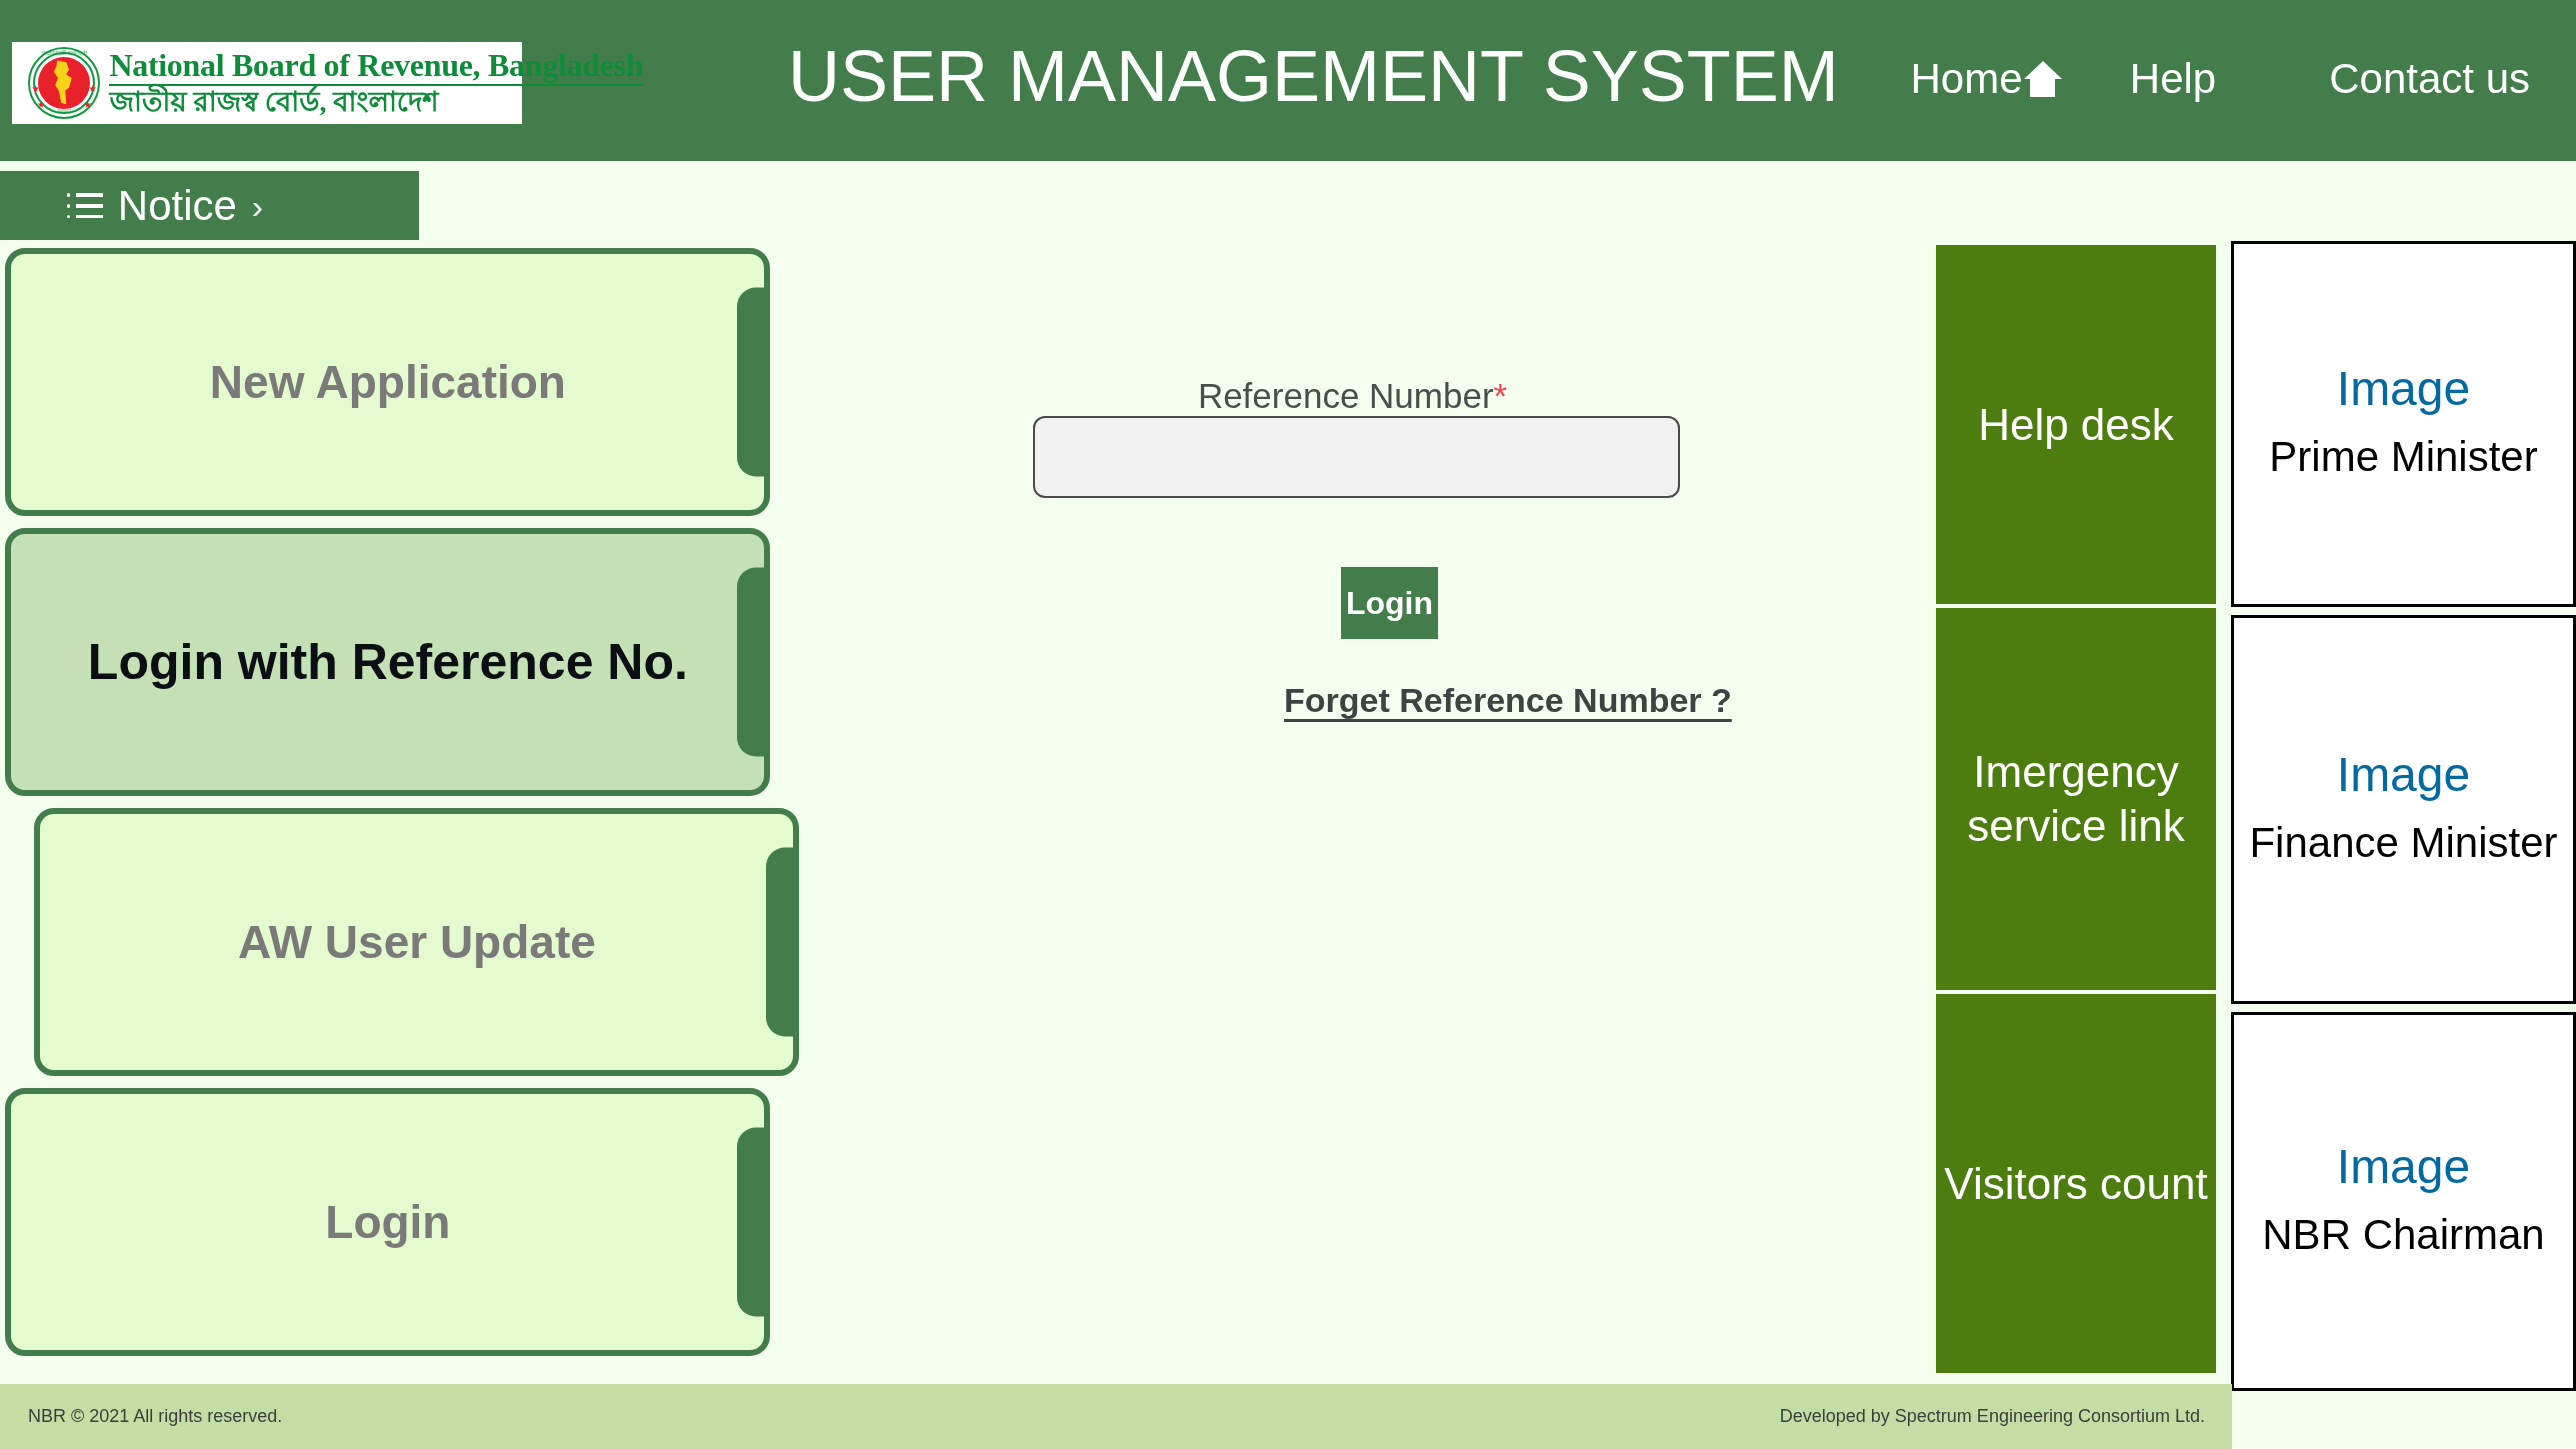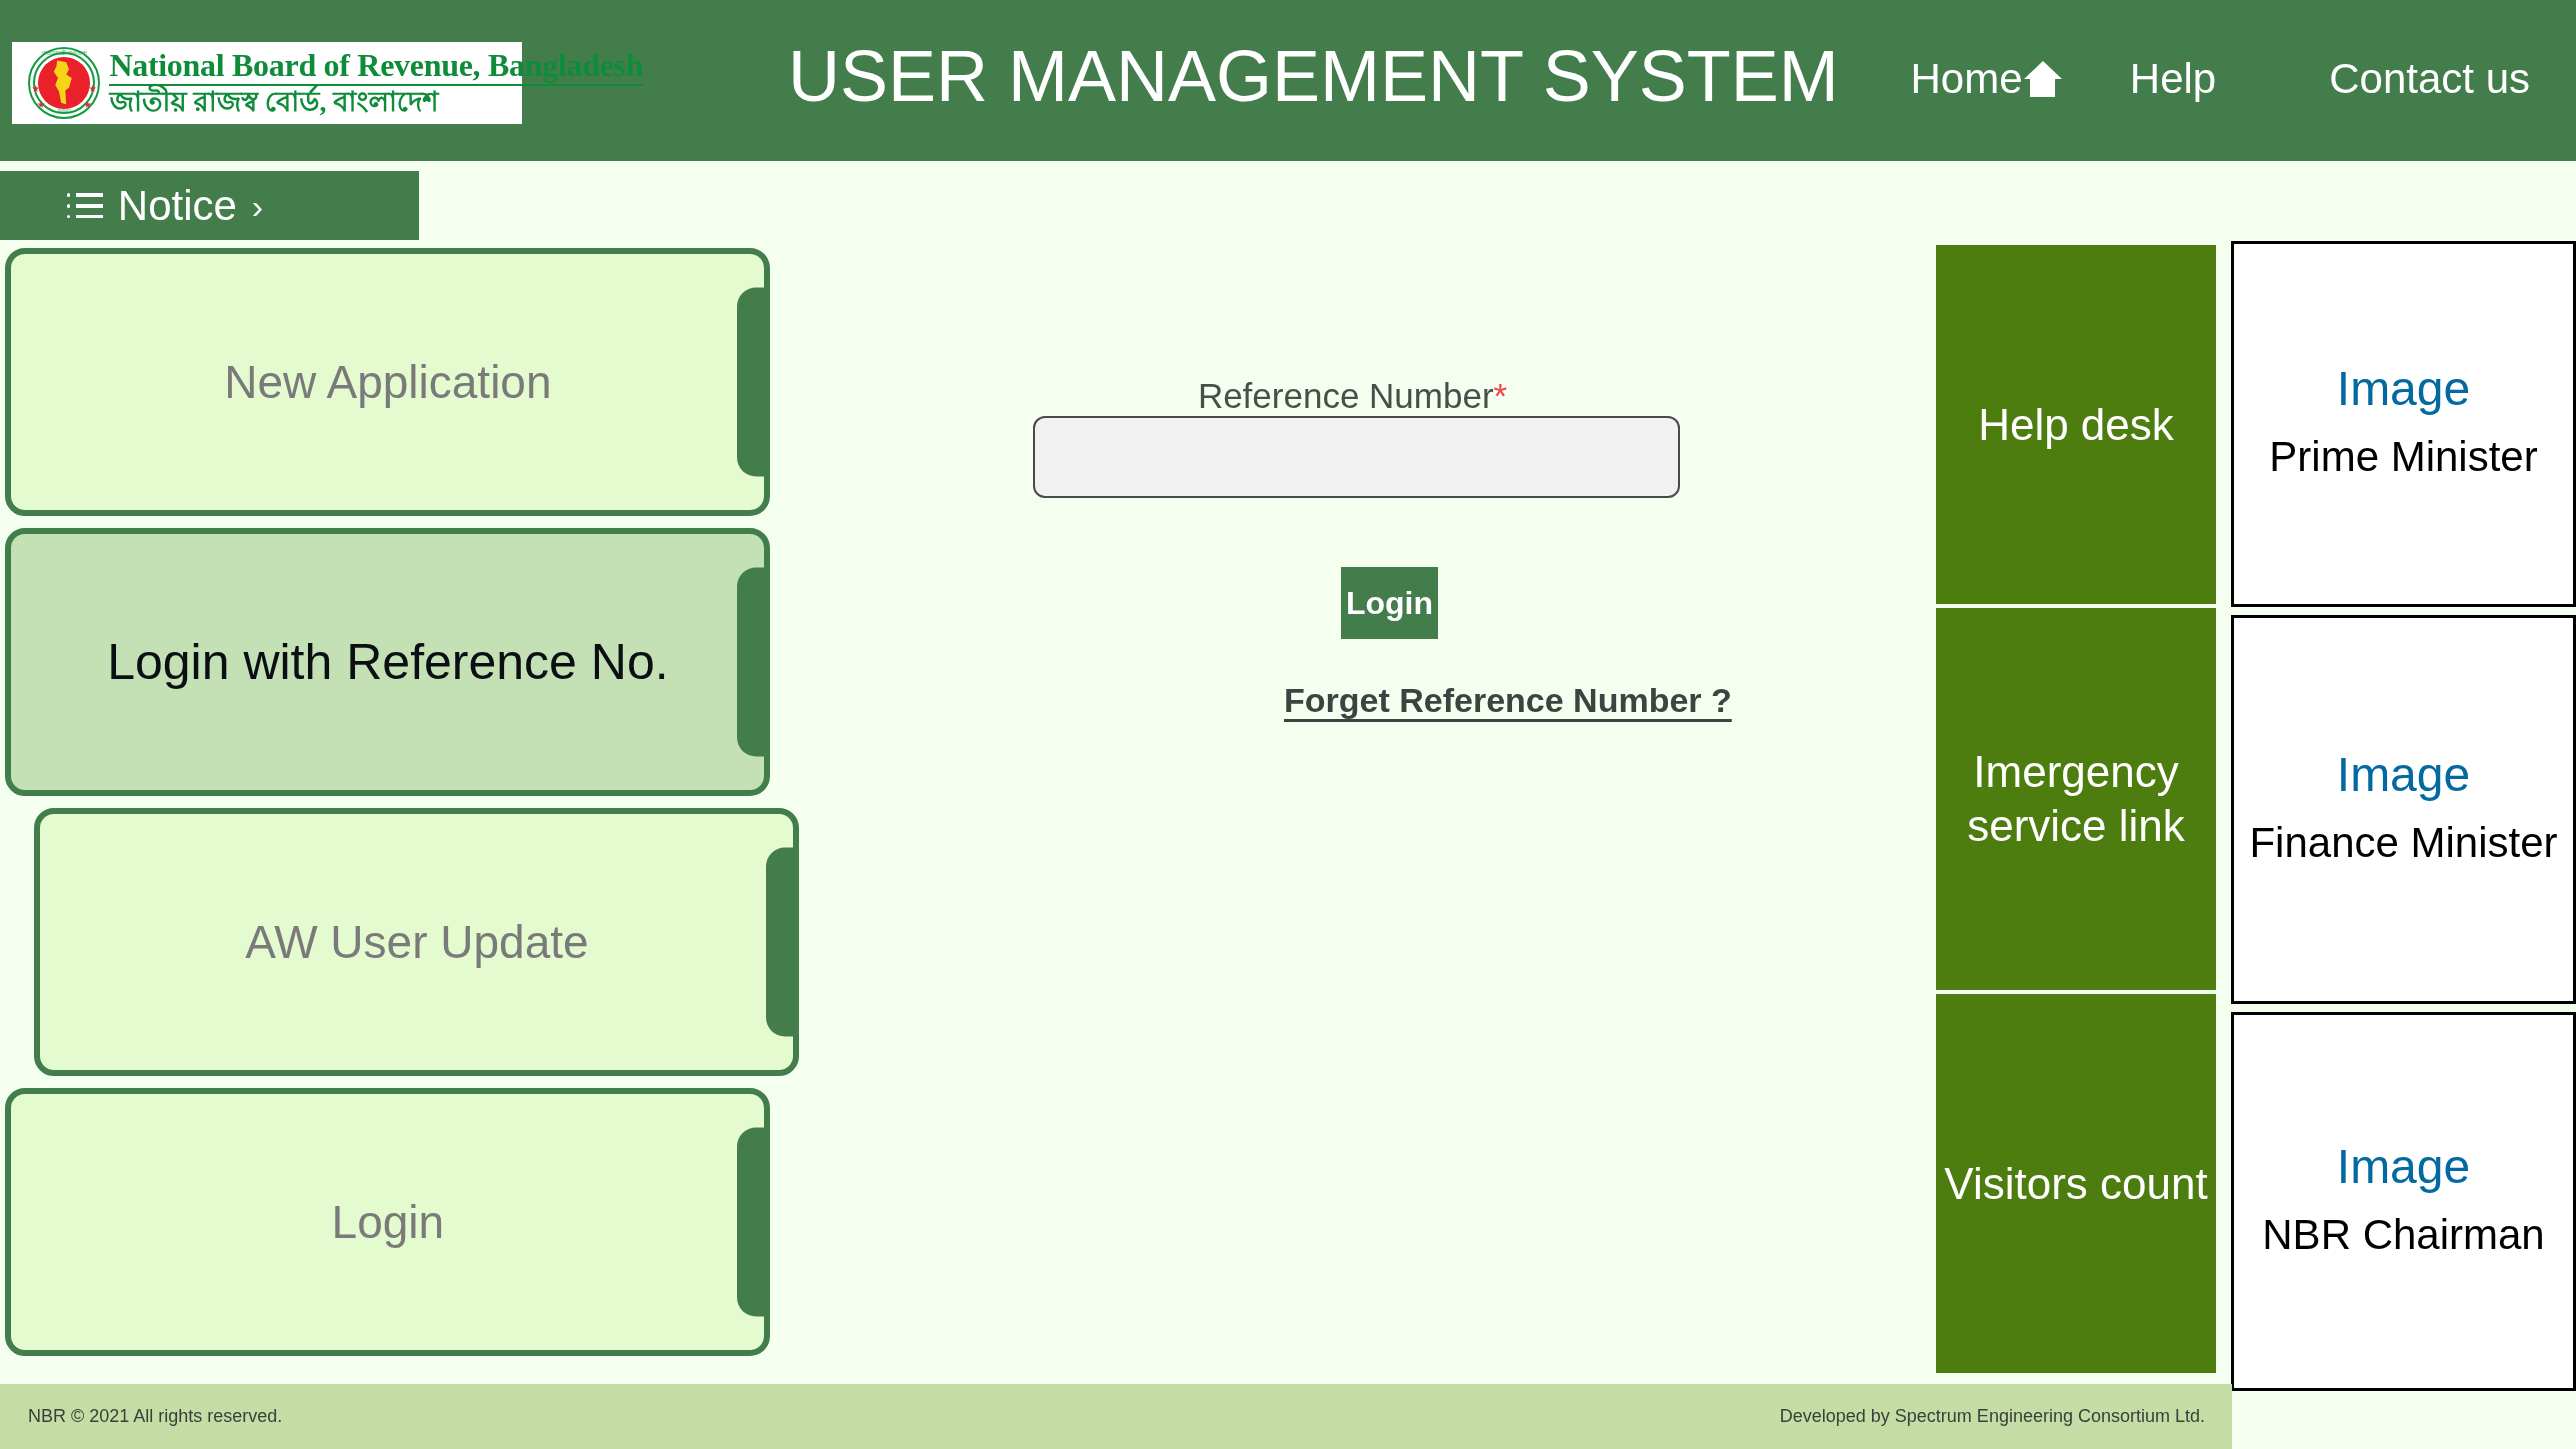--- a/index.html
+++ b/index.html
@@ -255,21 +255,21 @@
     right: 0;
     top: 50%;
     transform: translateY(-50%);
     width: 27px;
     height: calc(100% - 67px);
     background: #447D4C;
     border-radius: 19px 0 0 19px;
   }
   .menu-btn .mlabel {
     font-size: 46px;
-    font-weight: 400;
+    font-weight: 700;
     color: #7A7A7A;
     text-align: center;
     white-space: nowrap;
   }
   .menu-btn.active { background: #C3E1B5; }
   .menu-btn.active .mlabel {
     color: #0B0F14;
     font-size: 50px;
   }
   .mb0 { height: 268px; }

